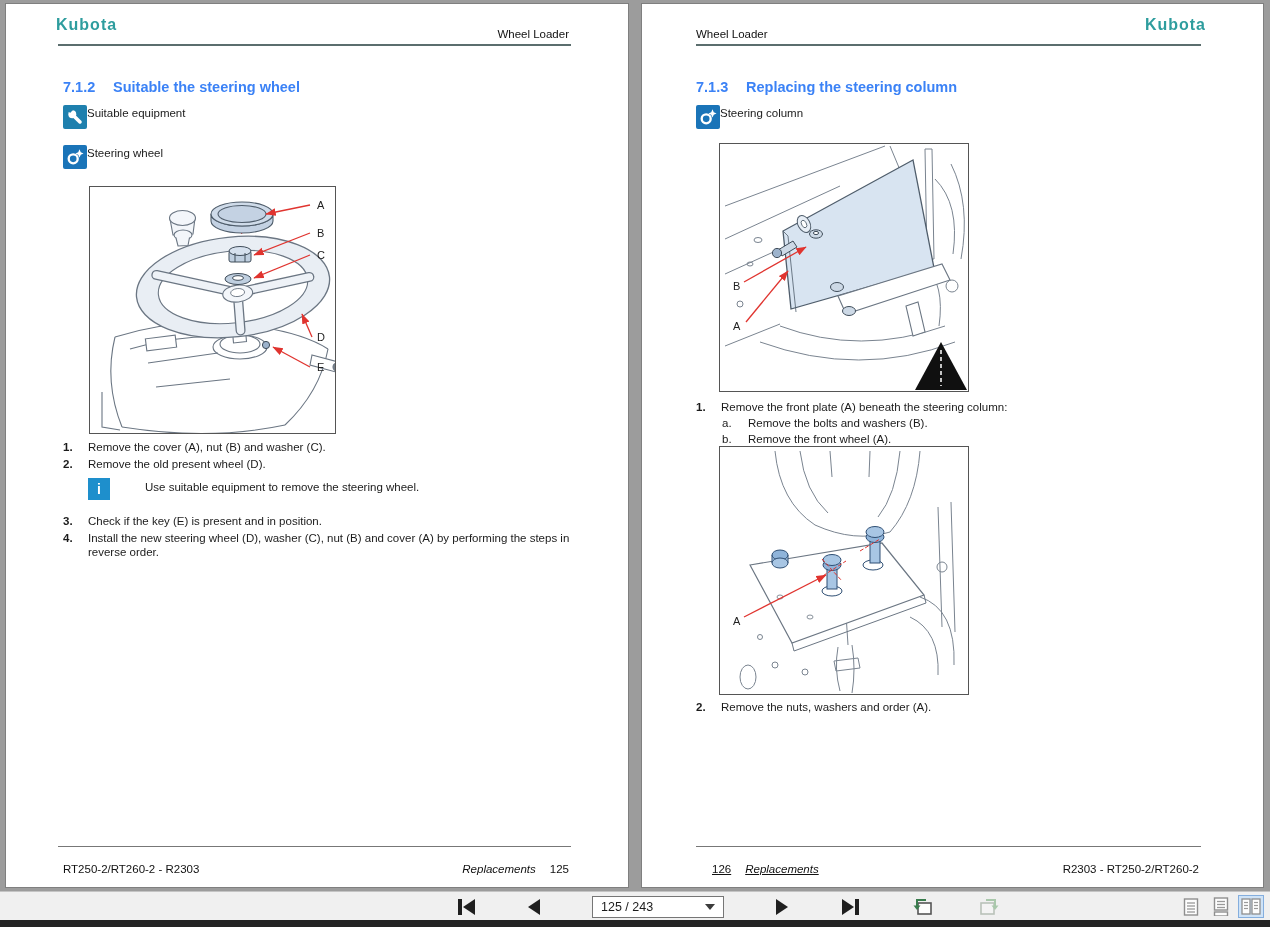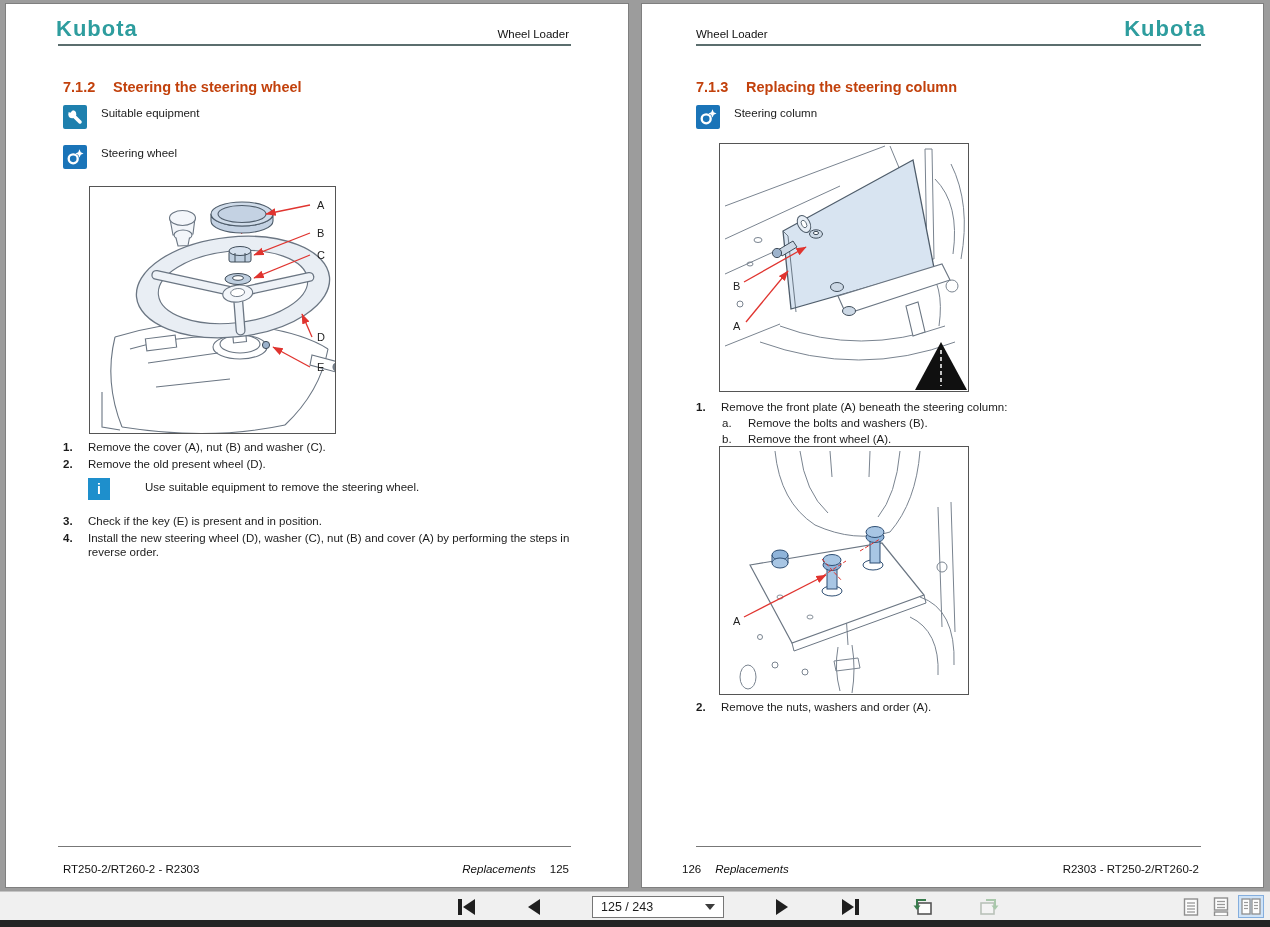--- a/index.html
+++ b/index.html
@@ -6,32 +6,32 @@
   body{width:1270px;height:927px;overflow:hidden;background:#9c9c9c;
        font-family:"Liberation Sans", sans-serif;color:#1b1b1b;}
   .screen{position:relative;width:1270px;height:927px;}
 
   
   .page{position:absolute;top:3px;height:885px;background:#ffffff;
         border:1px solid #7f7f7f;box-sizing:border-box;}
   .page-left{left:5px;width:624px;}
   .page-right{left:641px;width:623px;}
 
-  .logo{position:absolute;font-weight:bold;font-size:22px;letter-spacing:1px;
+  .logo{position:absolute;font-weight:bold;font-size:16px;letter-spacing:1px;
         color:#2E9D9E;transform:scaleY(1.04);}
   .hdr-title{position:absolute;font-size:11.5px;color:#111;}
   .hdr-rule{position:absolute;height:2px;background:#5b6e6e;}
 
-  .sec-head{position:absolute;display:flex;font-weight:bold;font-size:14.5px;color:#c2410c;}
+  .sec-head{position:absolute;display:flex;font-weight:bold;font-size:14.5px;color:#3b82f6;}
   .sec-num{width:50px;}
 
   .req-row{position:absolute;display:flex;align-items:flex-start;}
   .req-icon{width:24px;height:24px;border-radius:2px;display:flex;
             align-items:center;justify-content:center;flex:0 0 auto;}
-  .req-label{font-size:11.5px;margin-left:14px;margin-top:2px;}
+  .req-label{font-size:11.5px;margin-top:2px;}
 
   .figure{position:absolute;border:1px solid #555;background:#fff;box-sizing:border-box;}
   .figure svg{display:block;}
 
   .step{position:absolute;display:flex;font-size:11.5px;line-height:14px;}
   .step .num{width:25px;font-weight:bold;flex:0 0 auto;}
   .step .txt{width:482px;}
   .substep{position:absolute;display:flex;font-size:11.5px;line-height:14px;}
   .substep .num{width:26px;flex:0 0 auto;}
 
@@ -71,21 +71,21 @@
 
 <div class="screen">
 
   <div class="page page-left">
     <div class="logo" style="left:50px;top:12px;">Kubota</div>
     <div class="hdr-title" style="right:59px;top:24px;">Wheel Loader</div>
     <div class="hdr-rule" style="left:52px;width:513px;top:40px;"></div>
 
     <div class="sec-head" style="left:57px;top:75px;">
       <span class="sec-num">7.1.2</span>
-      <span>Steering the steering wheel</span>
+      <span>Suitable the steering wheel</span>
     </div>
 
     <div class="req-row" style="left:57px;top:101px;">
       <span class="req-icon" style="background:#1e80ae;">
         <svg width="18" height="18" viewBox="0 0 20 20">
           <circle cx="7" cy="7" r="4.4" fill="#fff"></circle>
           <rect x="1" y="-3" width="7" height="7" fill="#1e80ae" transform="rotate(45 4.5 0.5)"></rect>
           <line x1="8.5" y1="8.5" x2="15.5" y2="15.5" stroke="#fff" stroke-width="4" stroke-linecap="round"></line>
         </svg>
       </span>
@@ -373,21 +373,21 @@
         <text x="13" y="178" font-size="11" fill="#222">A</text>
       </svg>
     </div>
 
     <div class="step" style="left:54px;top:696px;">
       <span class="num">2.</span>
       <span class="txt" style="width:480px;">Remove the nuts, washers and order (A).</span>
     </div>
 
     <div class="ftr-rule" style="left:54px;width:505px;top:842px;"></div>
-    <div class="ftr" style="left:40px;top:849px;">
+    <div class="ftr" style="left:70px;top:849px;text-decoration:underline;">
       <span>126</span>
       <span style="width:14px;"></span>
       <span class="italic">Replacements</span>
     </div>
     <div class="ftr" style="right:64px;top:849px;">R2303 - RT250-2/RT260-2</div>
   </div>
 
   <div class="toolbar">
     <div class="nav">
       <div class="tbtn" style="width:28px;">

